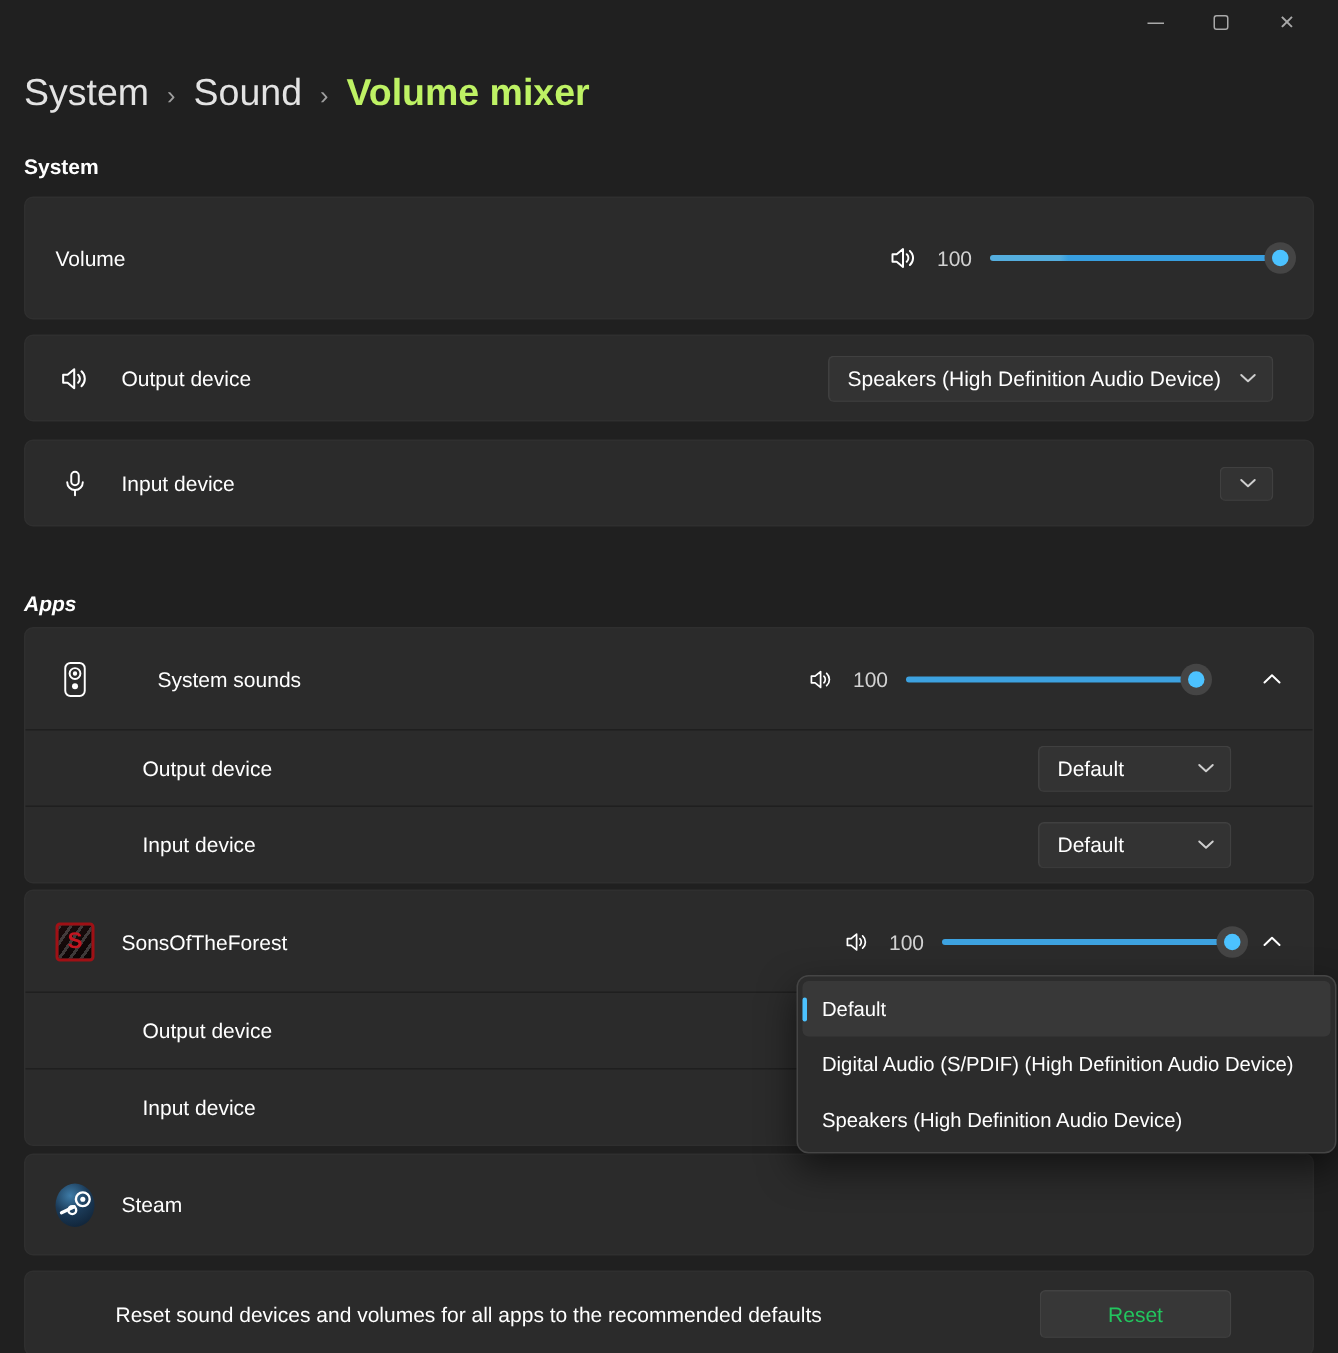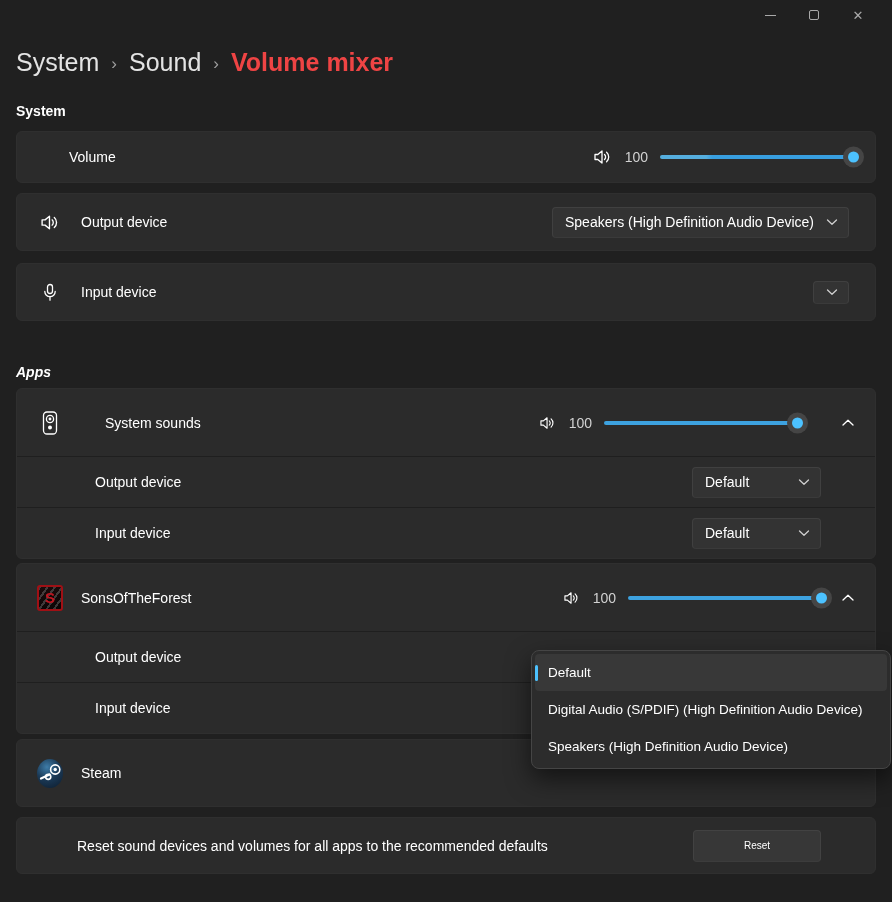--- a/index.html
+++ b/index.html
@@ -13,21 +13,21 @@
     position:relative;
   }
   
   .titlebar { height:30px; display:flex; justify-content:flex-end; align-items:flex-start; padding:6px 12px 0 0; }
   .winbtn { width:44px; height:18px; display:flex; align-items:center; justify-content:center; color:#a9a9a9; font-size:13px; cursor:default; }
   .min-glyph { display:block; width:11px; border-top:1.5px solid #a9a9a9; }
   .max-glyph { display:block; width:10px; height:10px; border:1.2px solid #a9a9a9; border-radius:2px; }
   
   .breadcrumb { display:flex; align-items:center; padding:18px 0 0 16px; }
   .crumb { font-size:25px; font-weight:400; color:#e3e3e3; }
-  .crumb.current { font-weight:700; color:#ef4444; }
+  .crumb.current { font-weight:700; color:#bef264; }
   .crumb-sep { font-size:17px; color:#9f9f9f; margin:0 12px; padding-top:2px; }
   
   .section-label { font-size:14px; font-weight:700; color:#ffffff; margin:26px 0 0 16px; }
   .card {
     width:860px; margin:0 16px; background:#2b2b2b; border-radius:6px;
     border:1px solid #2f2f2f;
   }
   .row { display:flex; align-items:center; padding:0 16px 0 20px; }
   .row-label { color:#ffffff; }
   .spacer { flex:1; }
@@ -86,21 +86,21 @@
   .flyout-item.selected { background:#383838; }
   .sel-bar {
     position:absolute; left:0; top:50%; transform:translateY(-50%);
     width:3px; height:16px; border-radius:2px; background:#4cc2ff; display:none;
   }
   .flyout-item.selected .sel-bar { display:block; }
   
   .reset-btn {
     min-width:128px; height:32px; background:#373737;
     border:1px solid #424242; border-bottom-color:#3c3c3c; border-radius:4px;
-    color:#ffffff; font-size:10px; font-family:inherit; cursor:pointer; margin-right:38px;
+    color:#22c55e; font-size:14px; font-family:inherit; cursor:pointer; margin-right:38px;
   }
   svg.icon { stroke:#ffffff; stroke-width:1.3; fill:none; stroke-linecap:round; stroke-linejoin:round; }
   svg.icon.gray { stroke:#cfcfcf; }
 </style>
 </head>
 <body>
 
 <div class="titlebar">
   <div class="winbtn">
       <span class="min-glyph"></span>
@@ -116,21 +116,21 @@
 <div class="breadcrumb">
   <span class="crumb">System</span>
   <span class="crumb-sep">›</span>
   <span class="crumb">Sound</span>
   <span class="crumb-sep">›</span>
   <span class="crumb current">Volume mixer</span>
 </div>
 
 <div class="section-label">System</div>
 
-<div class="card" style="margin-top:12px; height:52px;padding-left:32px;">
+<div class="card" style="margin-top:12px; height:82px;">
   <div class="row" style="height:100%;">
     <span class="row-label">Volume</span>
     <span class="spacer"></span>
     <div class="slider" style="margin-right:6px;">
       <svg class="icon" width="19" height="16" viewBox="0 0 19 16">
         <path d="M2 5.5 h2.8 L9 2 v12 L4.8 10.5 H2 z"></path>
         <path d="M11.5 5.5 a3.4 3.4 0 0 1 0 5"></path>
         <path d="M13.6 3.3 a6.3 6.3 0 0 1 0 9.4"></path>
       </svg>
       <span class="vol-num">100</span>

